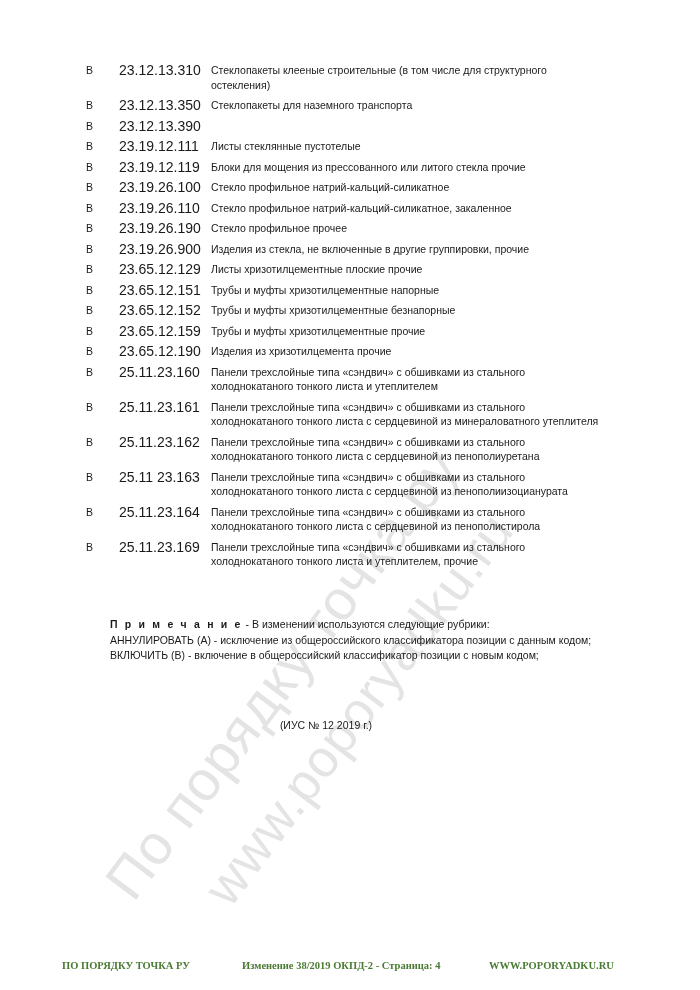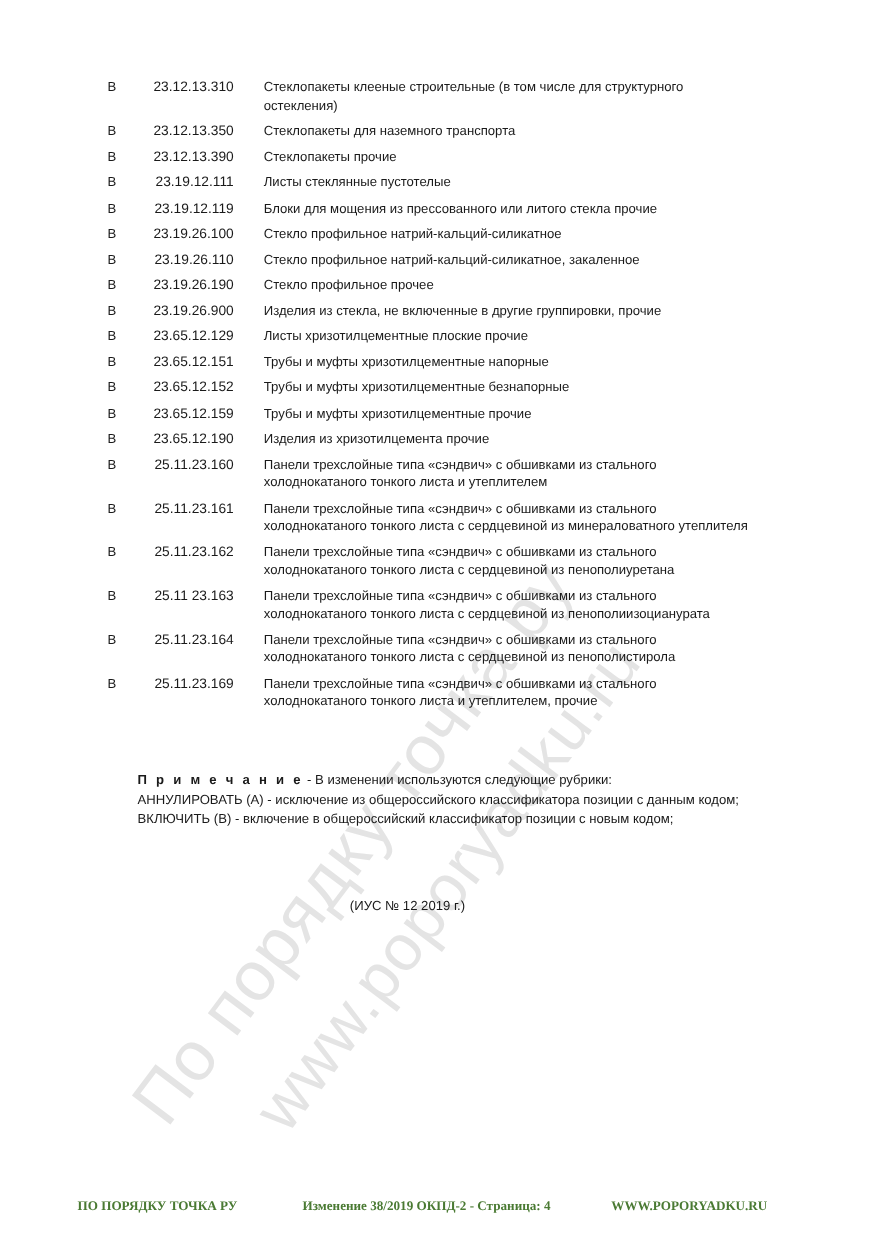--- a/index.html
+++ b/index.html
@@ -71,21 +71,21 @@
     width: 33px;
     margin-left: 86px;
     flex: none;
     font-size: 10.5px;
     line-height: 14.5px;
   }
   .entry-code {
     width: 68px;
     flex: none;
     text-align: right;
-    font-size: 11px;
+    font-size: 14px;
     line-height: 14.5px;
     white-space: nowrap;
   }
   .entry-name {
     margin-left: 24px;
     width: 395px;
     flex: none;
     font-size: 10.5px;
     line-height: 14.5px;
   }
@@ -153,21 +153,20 @@
         <div class="entry-name">Стеклопакеты клееные строительные (в том числе для структурного остекления)</div>
       </div>
       <div class="entry-row">
         <div class="entry-action">В</div>
         <div class="entry-code">23.12.13.350</div>
         <div class="entry-name">Стеклопакеты для наземного транспорта</div>
       </div>
       <div class="entry-row">
         <div class="entry-action">В</div>
         <div class="entry-code">23.12.13.390</div>
-        <div class="entry-name">Стеклопакеты прочие</div>
       </div>
       <div class="entry-row">
         <div class="entry-action">В</div>
         <div class="entry-code">23.19.12.111</div>
         <div class="entry-name">Листы стеклянные пустотелые</div>
       </div>
       <div class="entry-row">
         <div class="entry-action">В</div>
         <div class="entry-code">23.19.12.119</div>
         <div class="entry-name">Блоки для мощения из прессованного или литого стекла прочие</div>

